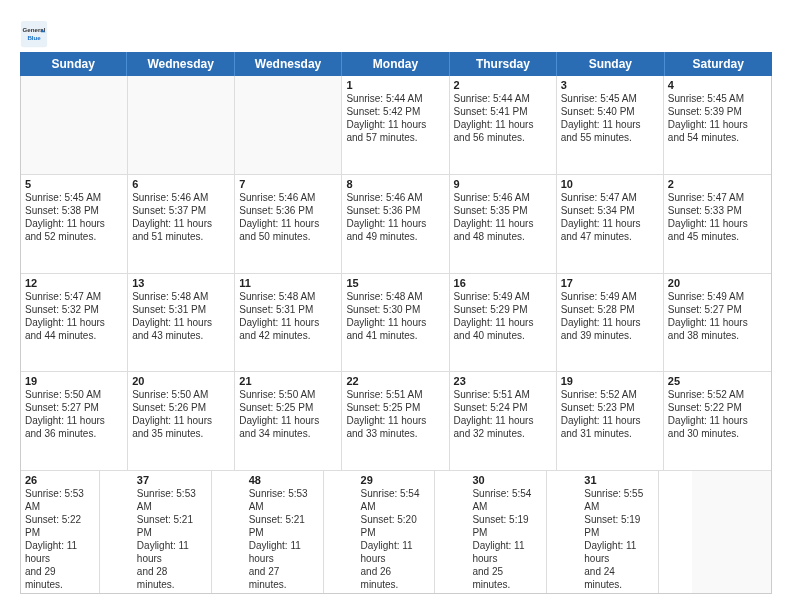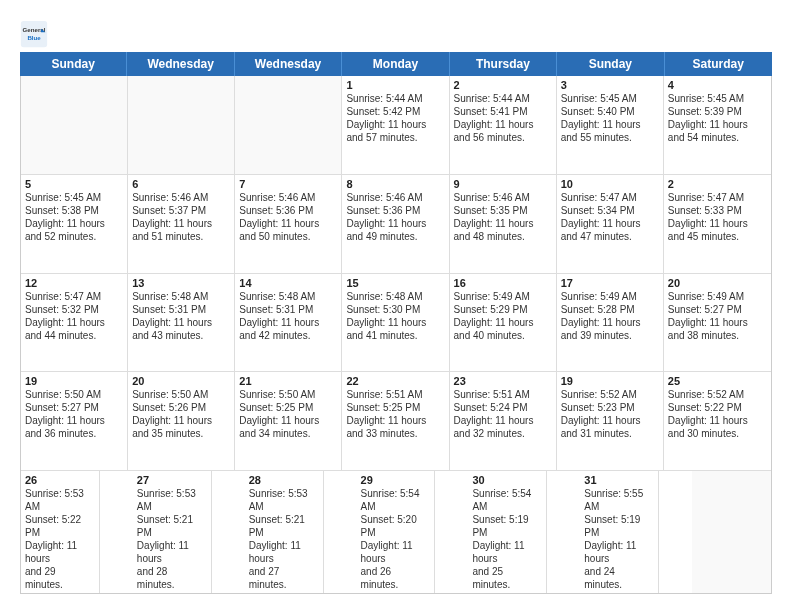--- a/index.html
+++ b/index.html
@@ -251,21 +251,21 @@
 and 44 minutes.</div>
           </div>
           <div class="cal-cell">
             <div class="day-num">13</div>
             <div class="cell-text" style="white-space: pre-line;">Sunrise: 5:48 AM
 Sunset: 5:31 PM
 Daylight: 11 hours
 and 43 minutes.</div>
           </div>
           <div class="cal-cell">
-            <div class="day-num">14</div>
+            <div class="day-num">11</div>
             <div class="cell-text" style="white-space: pre-line;">Sunrise: 5:48 AM
 Sunset: 5:31 PM
 Daylight: 11 hours
 and 42 minutes.</div>
           </div>
           <div class="cal-cell">
             <div class="day-num">15</div>
             <div class="cell-text" style="white-space: pre-line;">Sunrise: 5:48 AM
 Sunset: 5:30 PM
 Daylight: 11 hours
@@ -346,28 +346,28 @@
         </div>
         <div class="cal-row">
           <div class="cal-cell">
             <div class="day-num">26</div>
             <div class="cell-text" style="white-space: pre-line;">Sunrise: 5:53 AM
 Sunset: 5:22 PM
 Daylight: 11 hours
 and 29 minutes.</div>
           </div>
           <div class="cal-cell">
-            <div class="day-num">27</div>
+            <div class="day-num">37</div>
             <div class="cell-text" style="white-space: pre-line;">Sunrise: 5:53 AM
 Sunset: 5:21 PM
 Daylight: 11 hours
 and 28 minutes.</div>
           </div>
           <div class="cal-cell">
-            <div class="day-num">28</div>
+            <div class="day-num">48</div>
             <div class="cell-text" style="white-space: pre-line;">Sunrise: 5:53 AM
 Sunset: 5:21 PM
 Daylight: 11 hours
 and 27 minutes.</div>
           </div>
           <div class="cal-cell">
             <div class="day-num">29</div>
             <div class="cell-text" style="white-space: pre-line;">Sunrise: 5:54 AM
 Sunset: 5:20 PM
 Daylight: 11 hours

